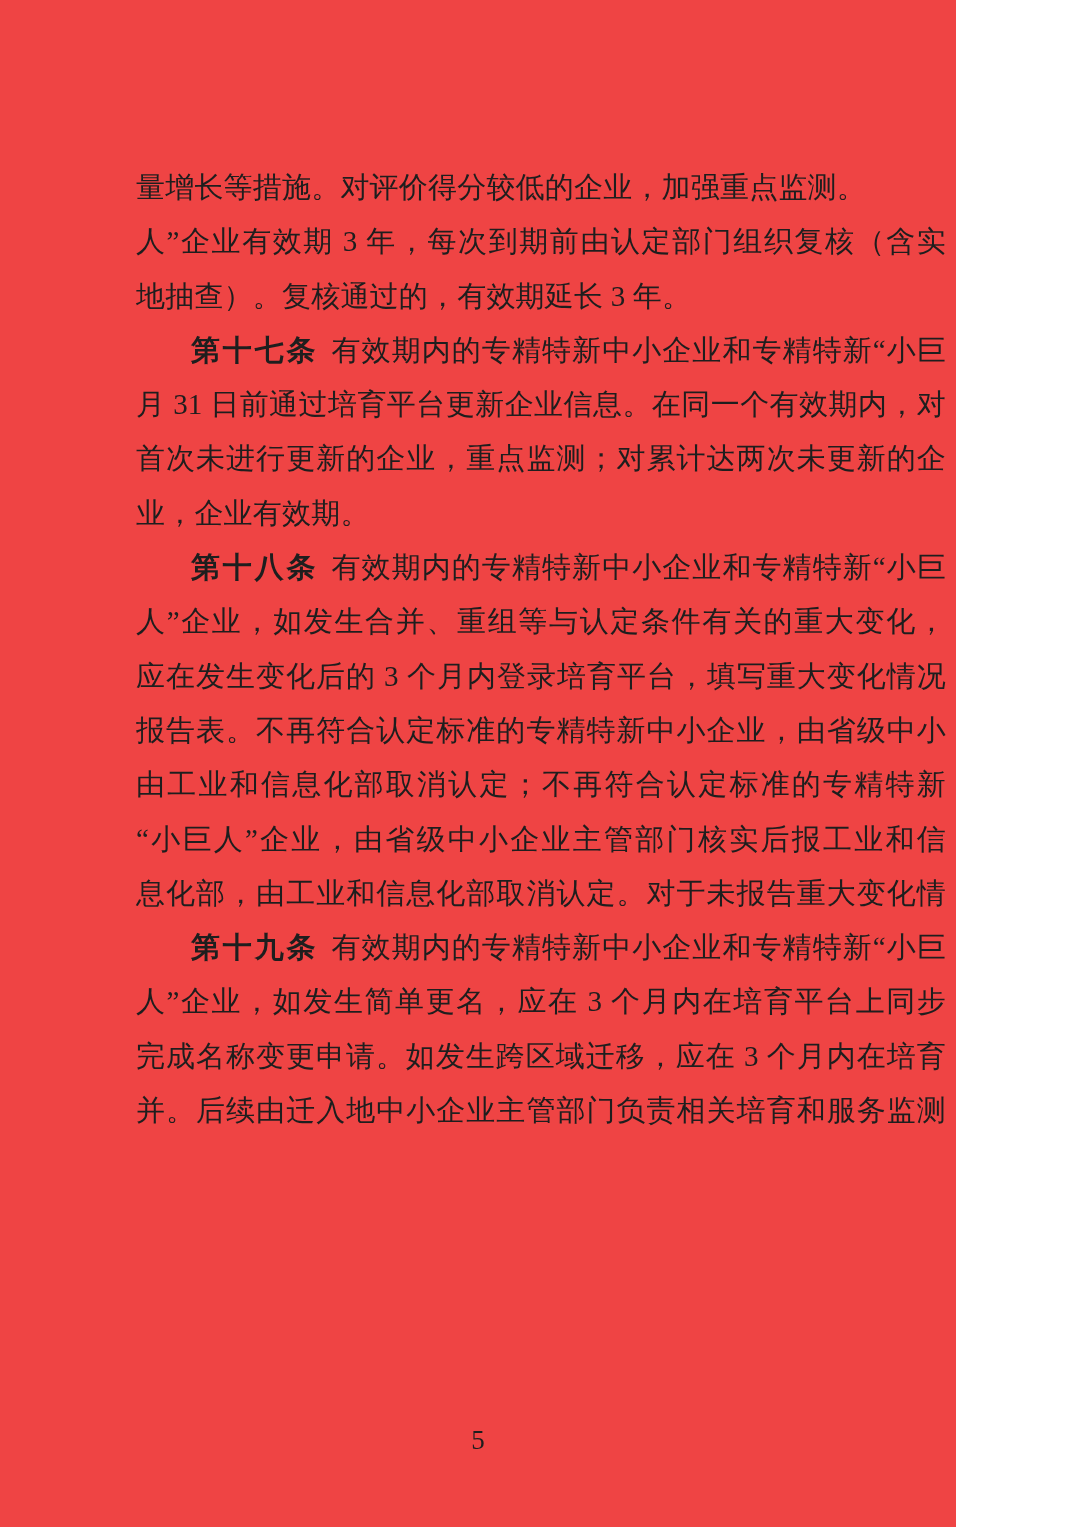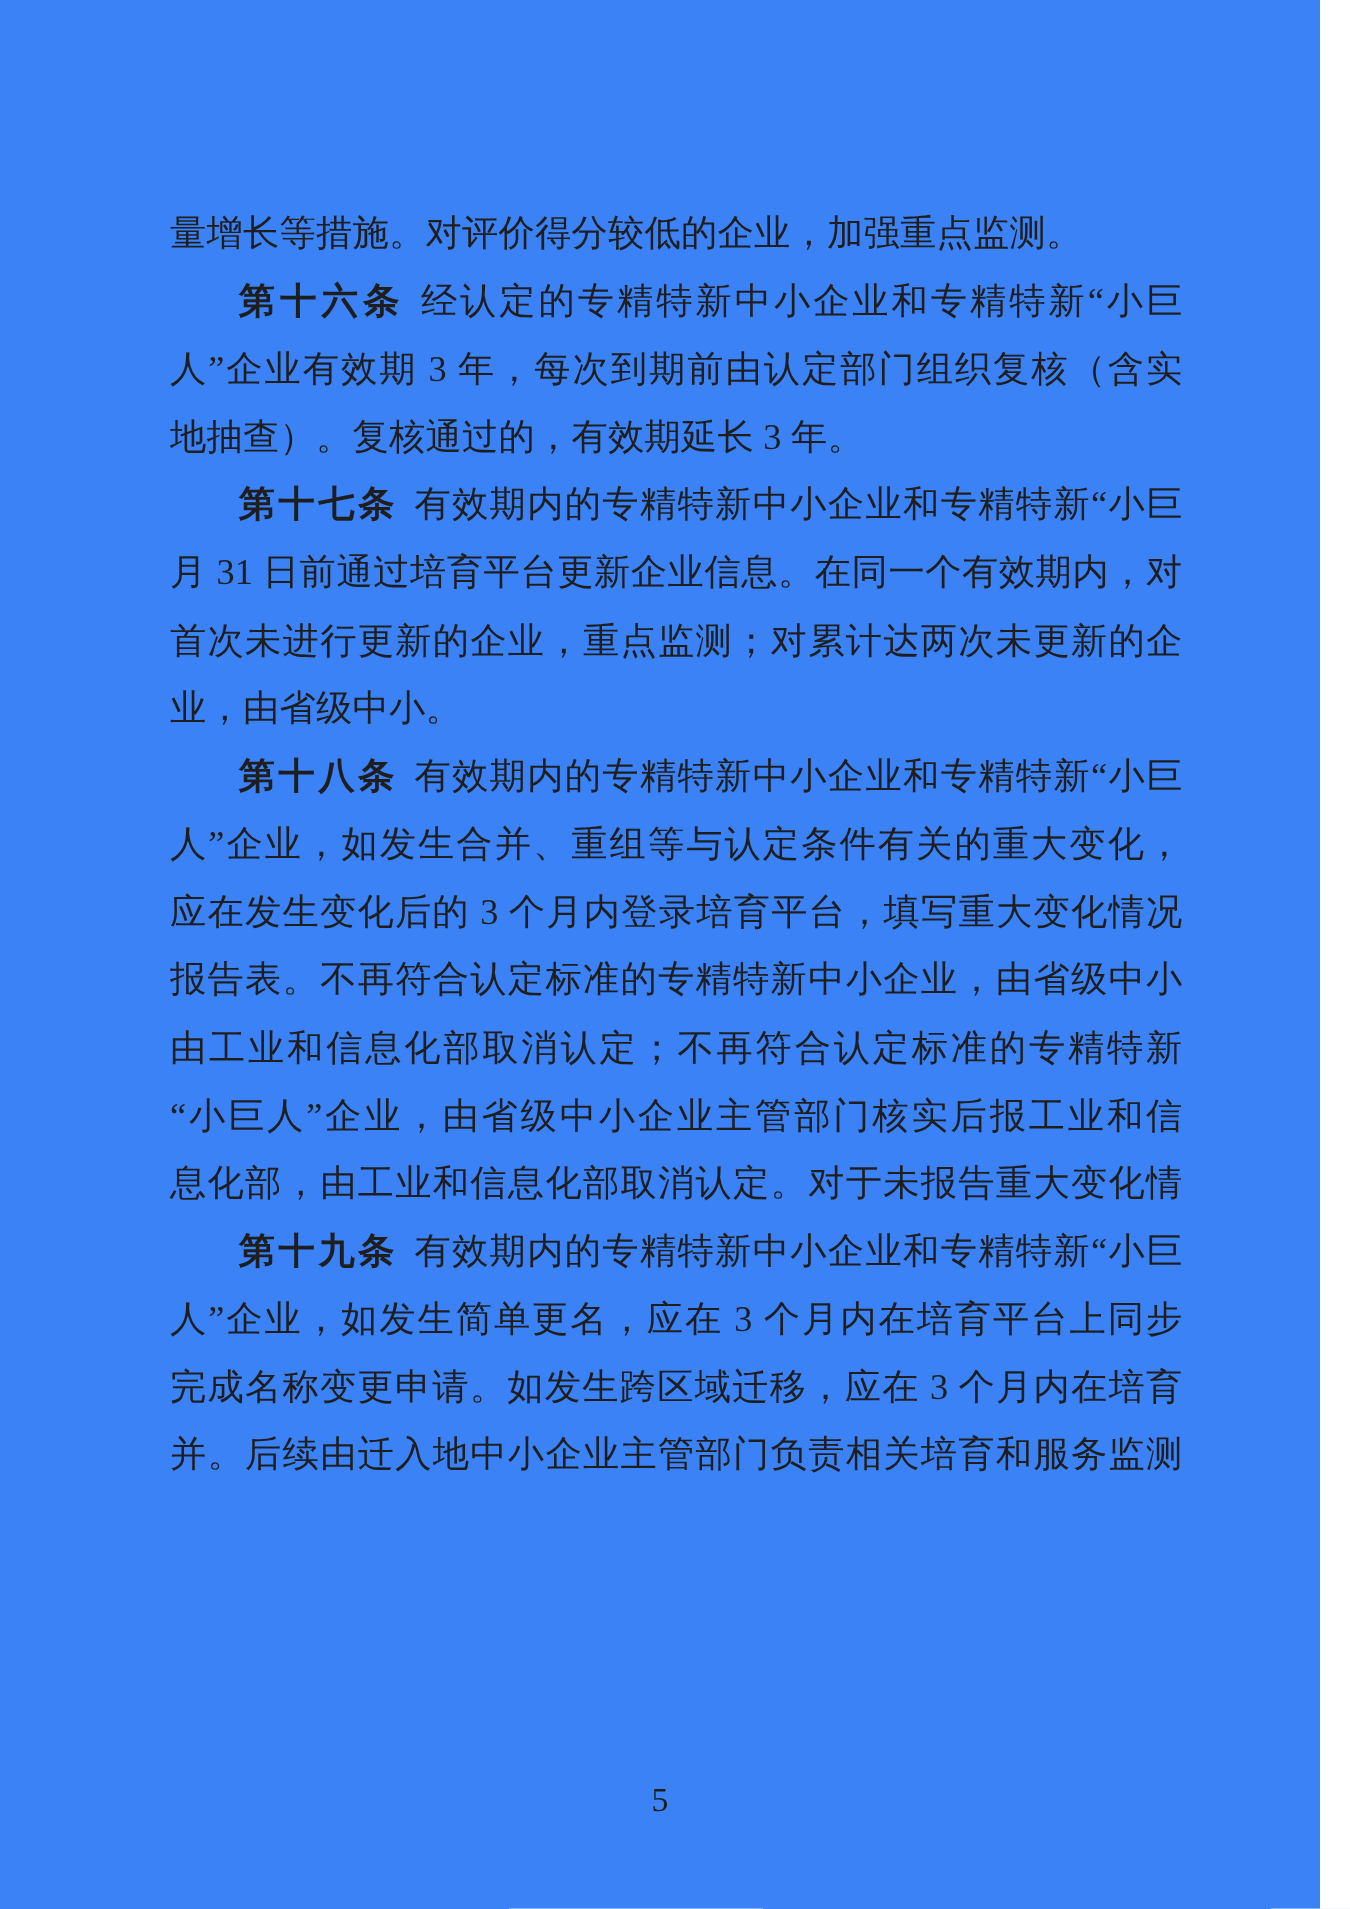--- a/index.html
+++ b/index.html
@@ -2,23 +2,23 @@
 <html lang="zh"><head>
 <meta charset="utf-8">
 <style>
   html, body {
     margin: 0;
     padding: 0;
     background: #ffffff;
   }
   .page {
     position: relative;
-    width: 1056px;
+    width: 956px;
     height: 1527px;
-    background: #3b82f6;
+    background: #ef4444;
     overflow: hidden;
     font-family: "Liberation Serif", "DejaVu Serif", serif;
   }
   .text-block {
     position: absolute;
     left: 136px;
     top: 160px;
     width: 810px;
     font-size: 29px;
     line-height: 54.3px;
@@ -57,29 +57,28 @@
 </style>
 </head>
 <body>
 
 <div class="page">
   <div class="text-block" id="text-block">
       <div class="paragraph">
         <div class="line">量增长等措施。对评价得分较低的企业，加强重点监测。</div>
       </div>
       <div class="paragraph">
-        <div class="line fill indent"><b class="article-label">第十六条</b>经认定的专精特新中小企业和专精特新“小巨</div>
         <div class="line fill">人”企业有效期 3 年，每次到期前由认定部门组织复核（含实</div>
         <div class="line">地抽查）。复核通过的，有效期延长 3 年。</div>
       </div>
       <div class="paragraph">
         <div class="line fill indent"><b class="article-label">第十七条</b>有效期内的专精特新中小企业和专精特新“小巨</div>
         <div class="line fill">月 31 日前通过培育平台更新企业信息。在同一个有效期内，对</div>
         <div class="line fill">首次未进行更新的企业，重点监测；对累计达两次未更新的企</div>
-        <div class="line">业，由省级中小。</div>
+        <div class="line">业，企业有效期。</div>
       </div>
       <div class="paragraph">
         <div class="line fill indent"><b class="article-label">第十八条</b>有效期内的专精特新中小企业和专精特新“小巨</div>
         <div class="line fill">人”企业，如发生合并、重组等与认定条件有关的重大变化，</div>
         <div class="line fill">应在发生变化后的 3 个月内登录培育平台，填写重大变化情况</div>
         <div class="line fill">报告表。不再符合认定标准的专精特新中小企业，由省级中小</div>
         <div class="line fill">由工业和信息化部取消认定；不再符合认定标准的专精特新</div>
         <div class="line fill">“小巨人”企业，由省级中小企业主管部门核实后报工业和信</div>
         <div class="line fill">息化部，由工业和信息化部取消认定。对于未报告重大变化情</div>
       </div>

